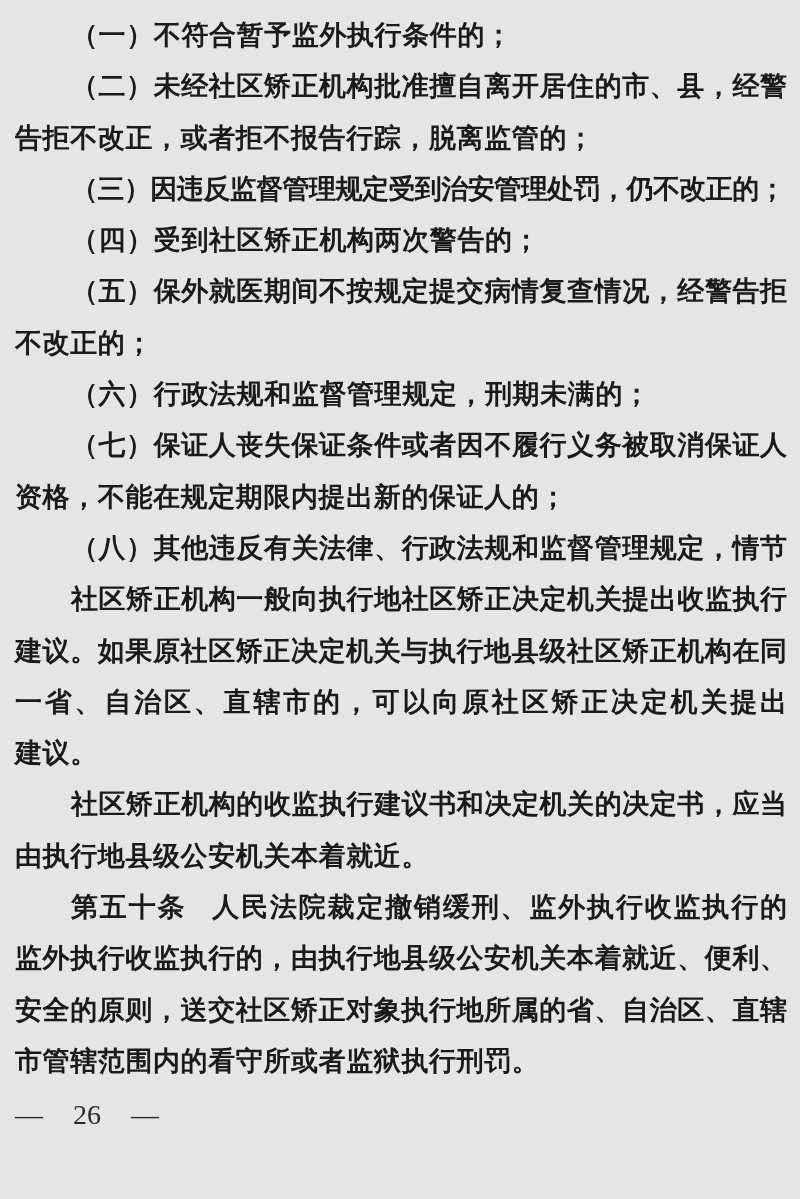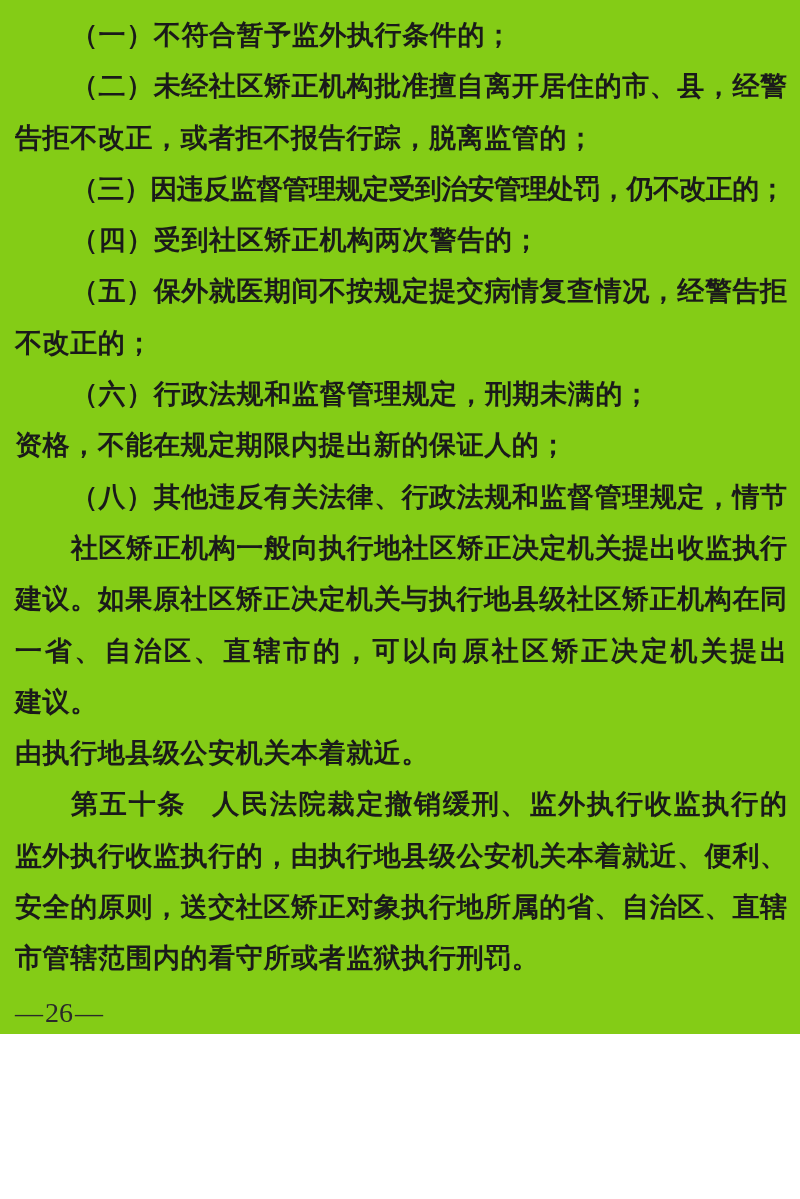--- a/index.html
+++ b/index.html
@@ -3,22 +3,22 @@
 <meta charset="utf-8">
 <style>
   html, body {
     margin: 0;
     padding: 0;
     background: #ffffff;
   }
   .page {
     position: relative;
     width: 800px;
-    height: 1034px;
-    background: #84cc16;
+    height: 1199px;
+    background: #e5e5e5;
     overflow: hidden;
     font-family: "Liberation Serif", "DejaVu Serif", serif;
     color: #1a1a1a;
   }
   .textblock {
     padding-top: 10px;
     margin-left: 15px;
     width: 772px;
   }
   .ln {
@@ -43,41 +43,43 @@
   }
   .footer {
     margin-left: 15px;
     margin-top: 12px;
     font-size: 28px;
     line-height: 32px;
     height: 32px;
     color: #2a2a2a;
   }
   .footer .dash { letter-spacing: 0; }
-  .footer .num { margin: 0 2px; }
+  .footer .num { margin: 0 30px; }
 </style>
 </head>
 <body>
 
 <div class="page">
   <div class="textblock">
     <div class="ln ind">（一）不符合暂予监外执行条件的；</div>
     <div class="ln ind j">（二）未经社区矫正机构批准擅自离开居住的市、县，经警</div>
     <div class="ln">告拒不改正，或者拒不报告行踪，脱离监管的；</div>
     <div class="ln ind tight">（三）因违反监督管理规定受到治安管理处罚，仍不改正的；</div>
     <div class="ln ind">（四）受到社区矫正机构两次警告的；</div>
     <div class="ln ind j">（五）保外就医期间不按规定提交病情复查情况，经警告拒</div>
     <div class="ln">不改正的；</div>
     <div class="ln ind">（六）行政法规和监督管理规定，刑期未满的；</div>
+    <div class="ln ind j">（七）保证人丧失保证条件或者因不履行义务被取消保证人</div>
     <div class="ln">资格，不能在规定期限内提出新的保证人的；</div>
     <div class="ln ind j">（八）其他违反有关法律、行政法规和监督管理规定，情节</div>
     <div class="ln ind j">社区矫正机构一般向执行地社区矫正决定机关提出收监执行</div>
     <div class="ln j">建议。如果原社区矫正决定机关与执行地县级社区矫正机构在同</div>
     <div class="ln j">一省、自治区、直辖市的，可以向原社区矫正决定机关提出</div>
     <div class="ln">建议。</div>
+    <div class="ln ind j">社区矫正机构的收监执行建议书和决定机关的决定书，应当</div>
     <div class="ln">由执行地县级公安机关本着就近。</div>
     <div class="ln ind j">
       <span class="article-label">第五十条</span><span>人民法院裁定撤销缓刑、监外执行收监执行的</span>
     </div>
     <div class="ln j">监外执行收监执行的，由执行地县级公安机关本着就近、便利、</div>
     <div class="ln j">安全的原则，送交社区矫正对象执行地所属的省、自治区、直辖</div>
     <div class="ln">市管辖范围内的看守所或者监狱执行刑罚。</div>
   </div>
 
   <div class="footer">

